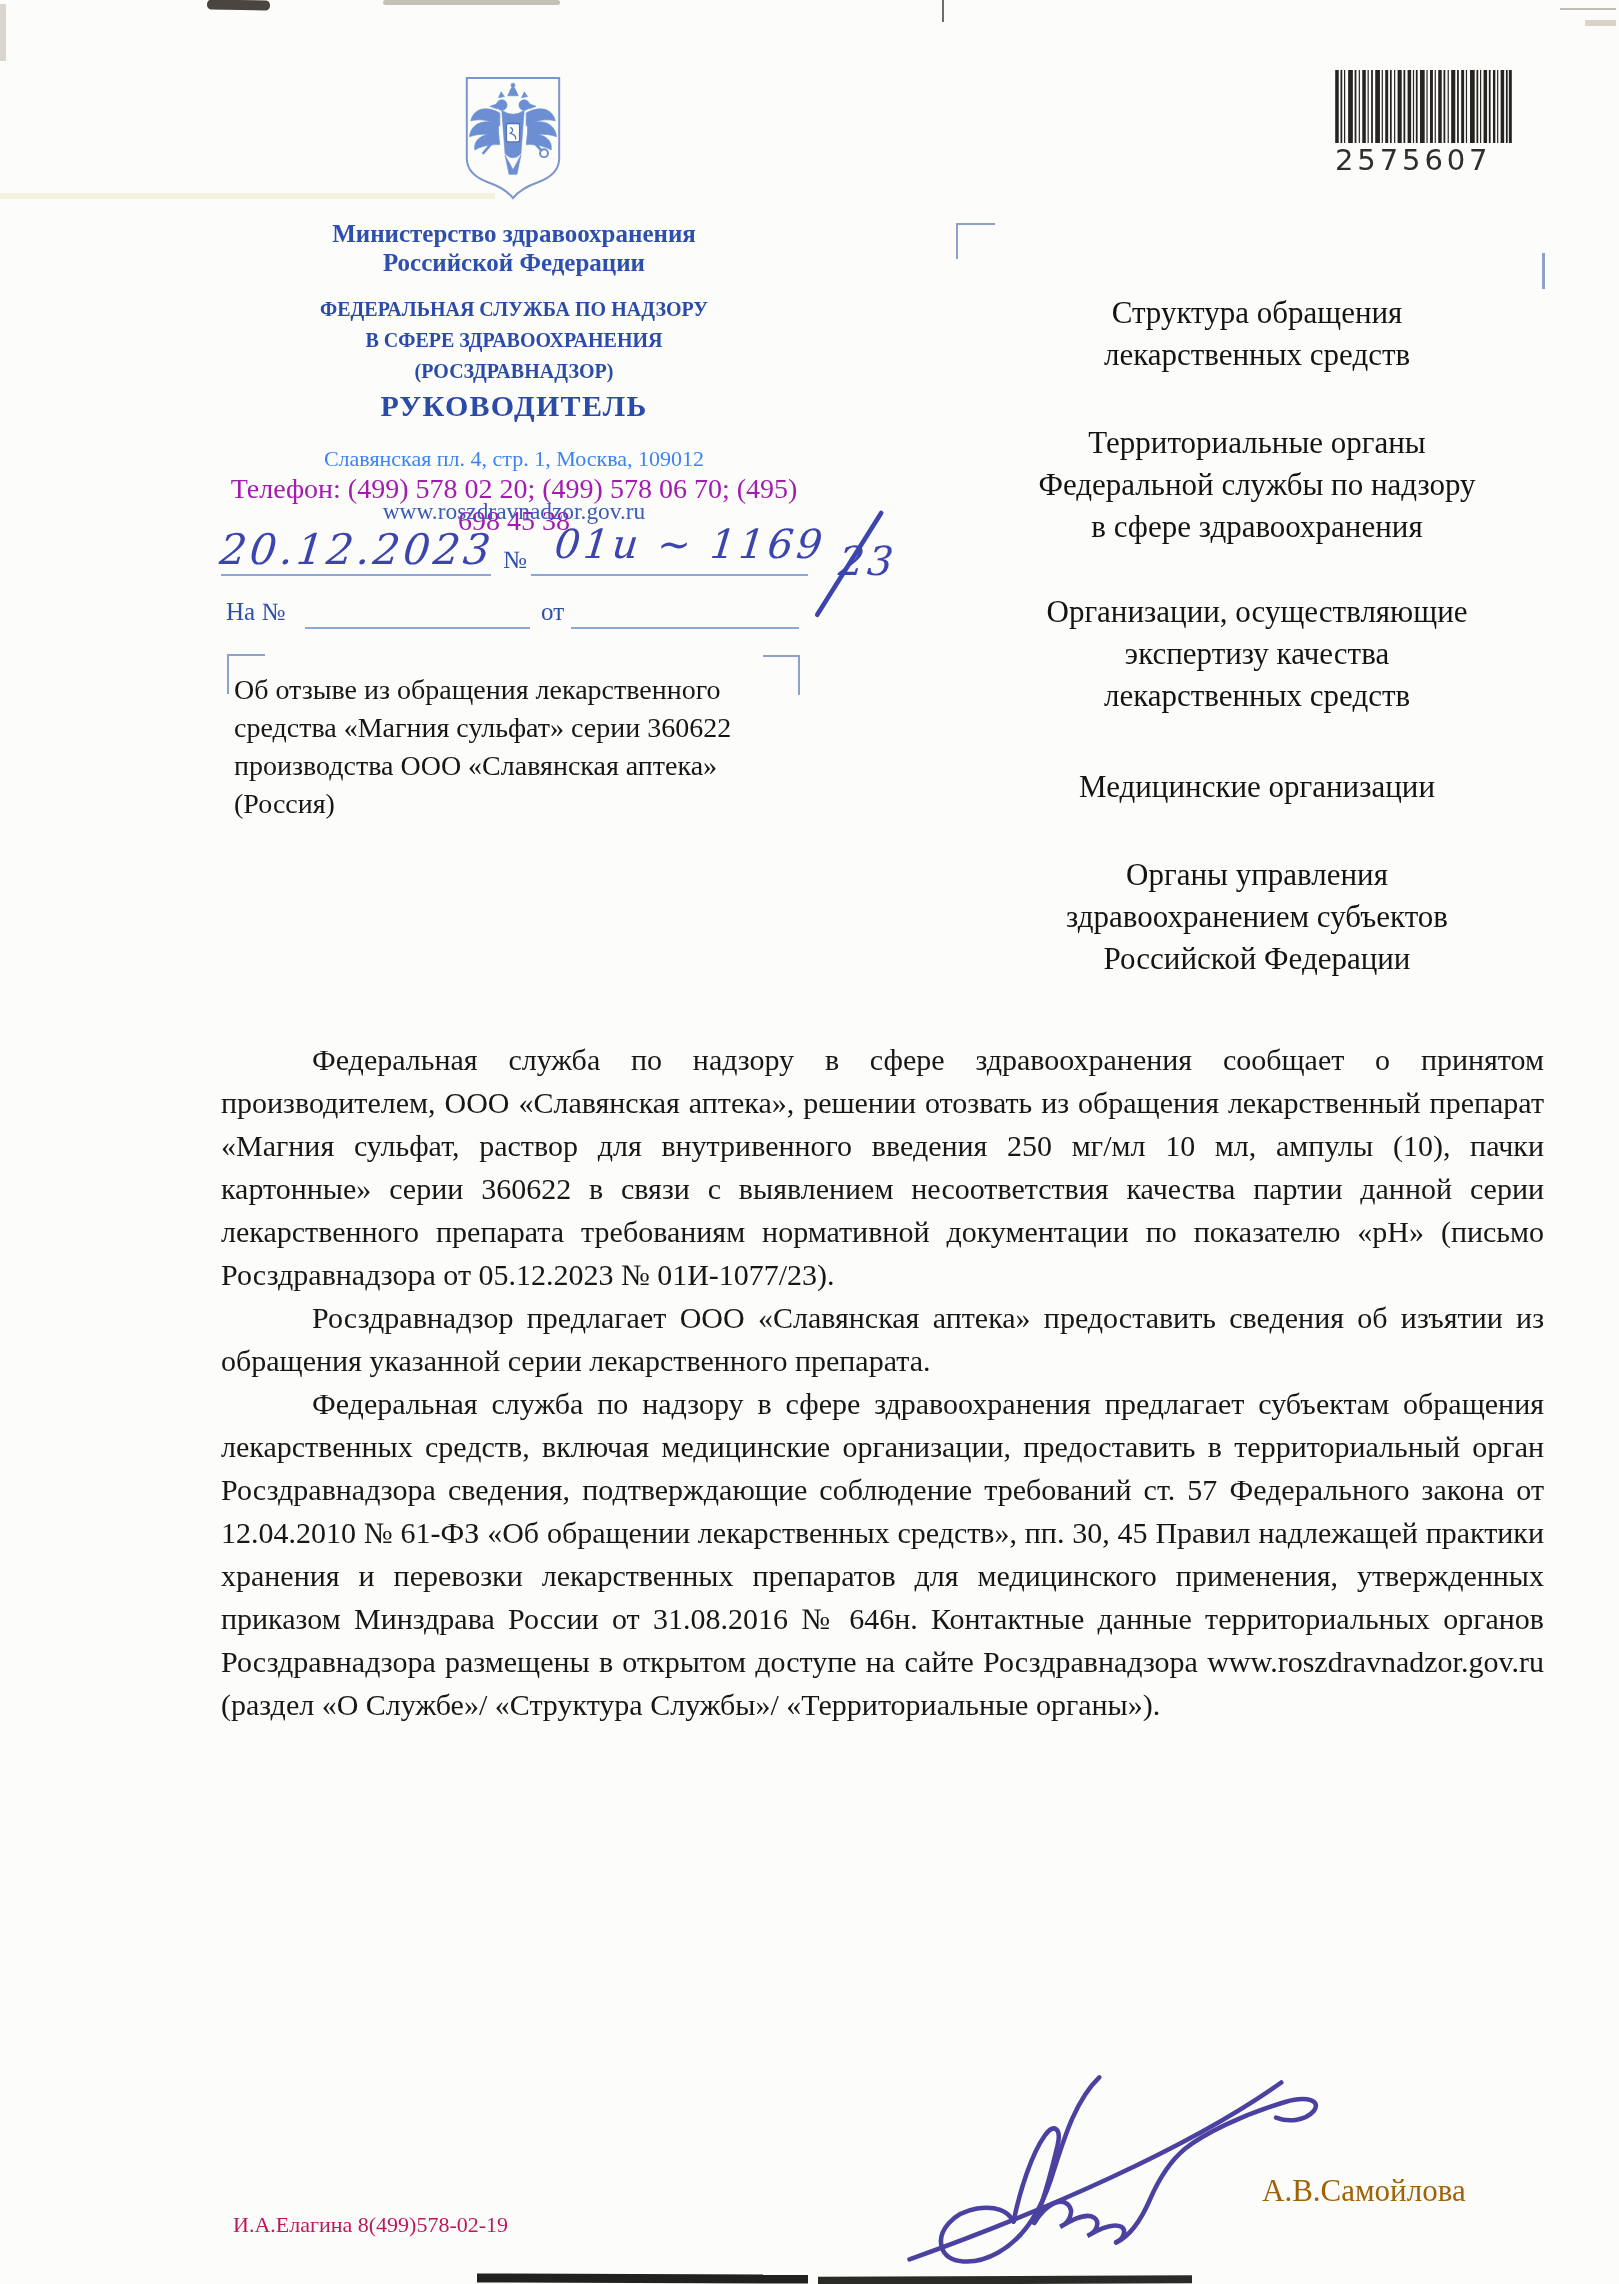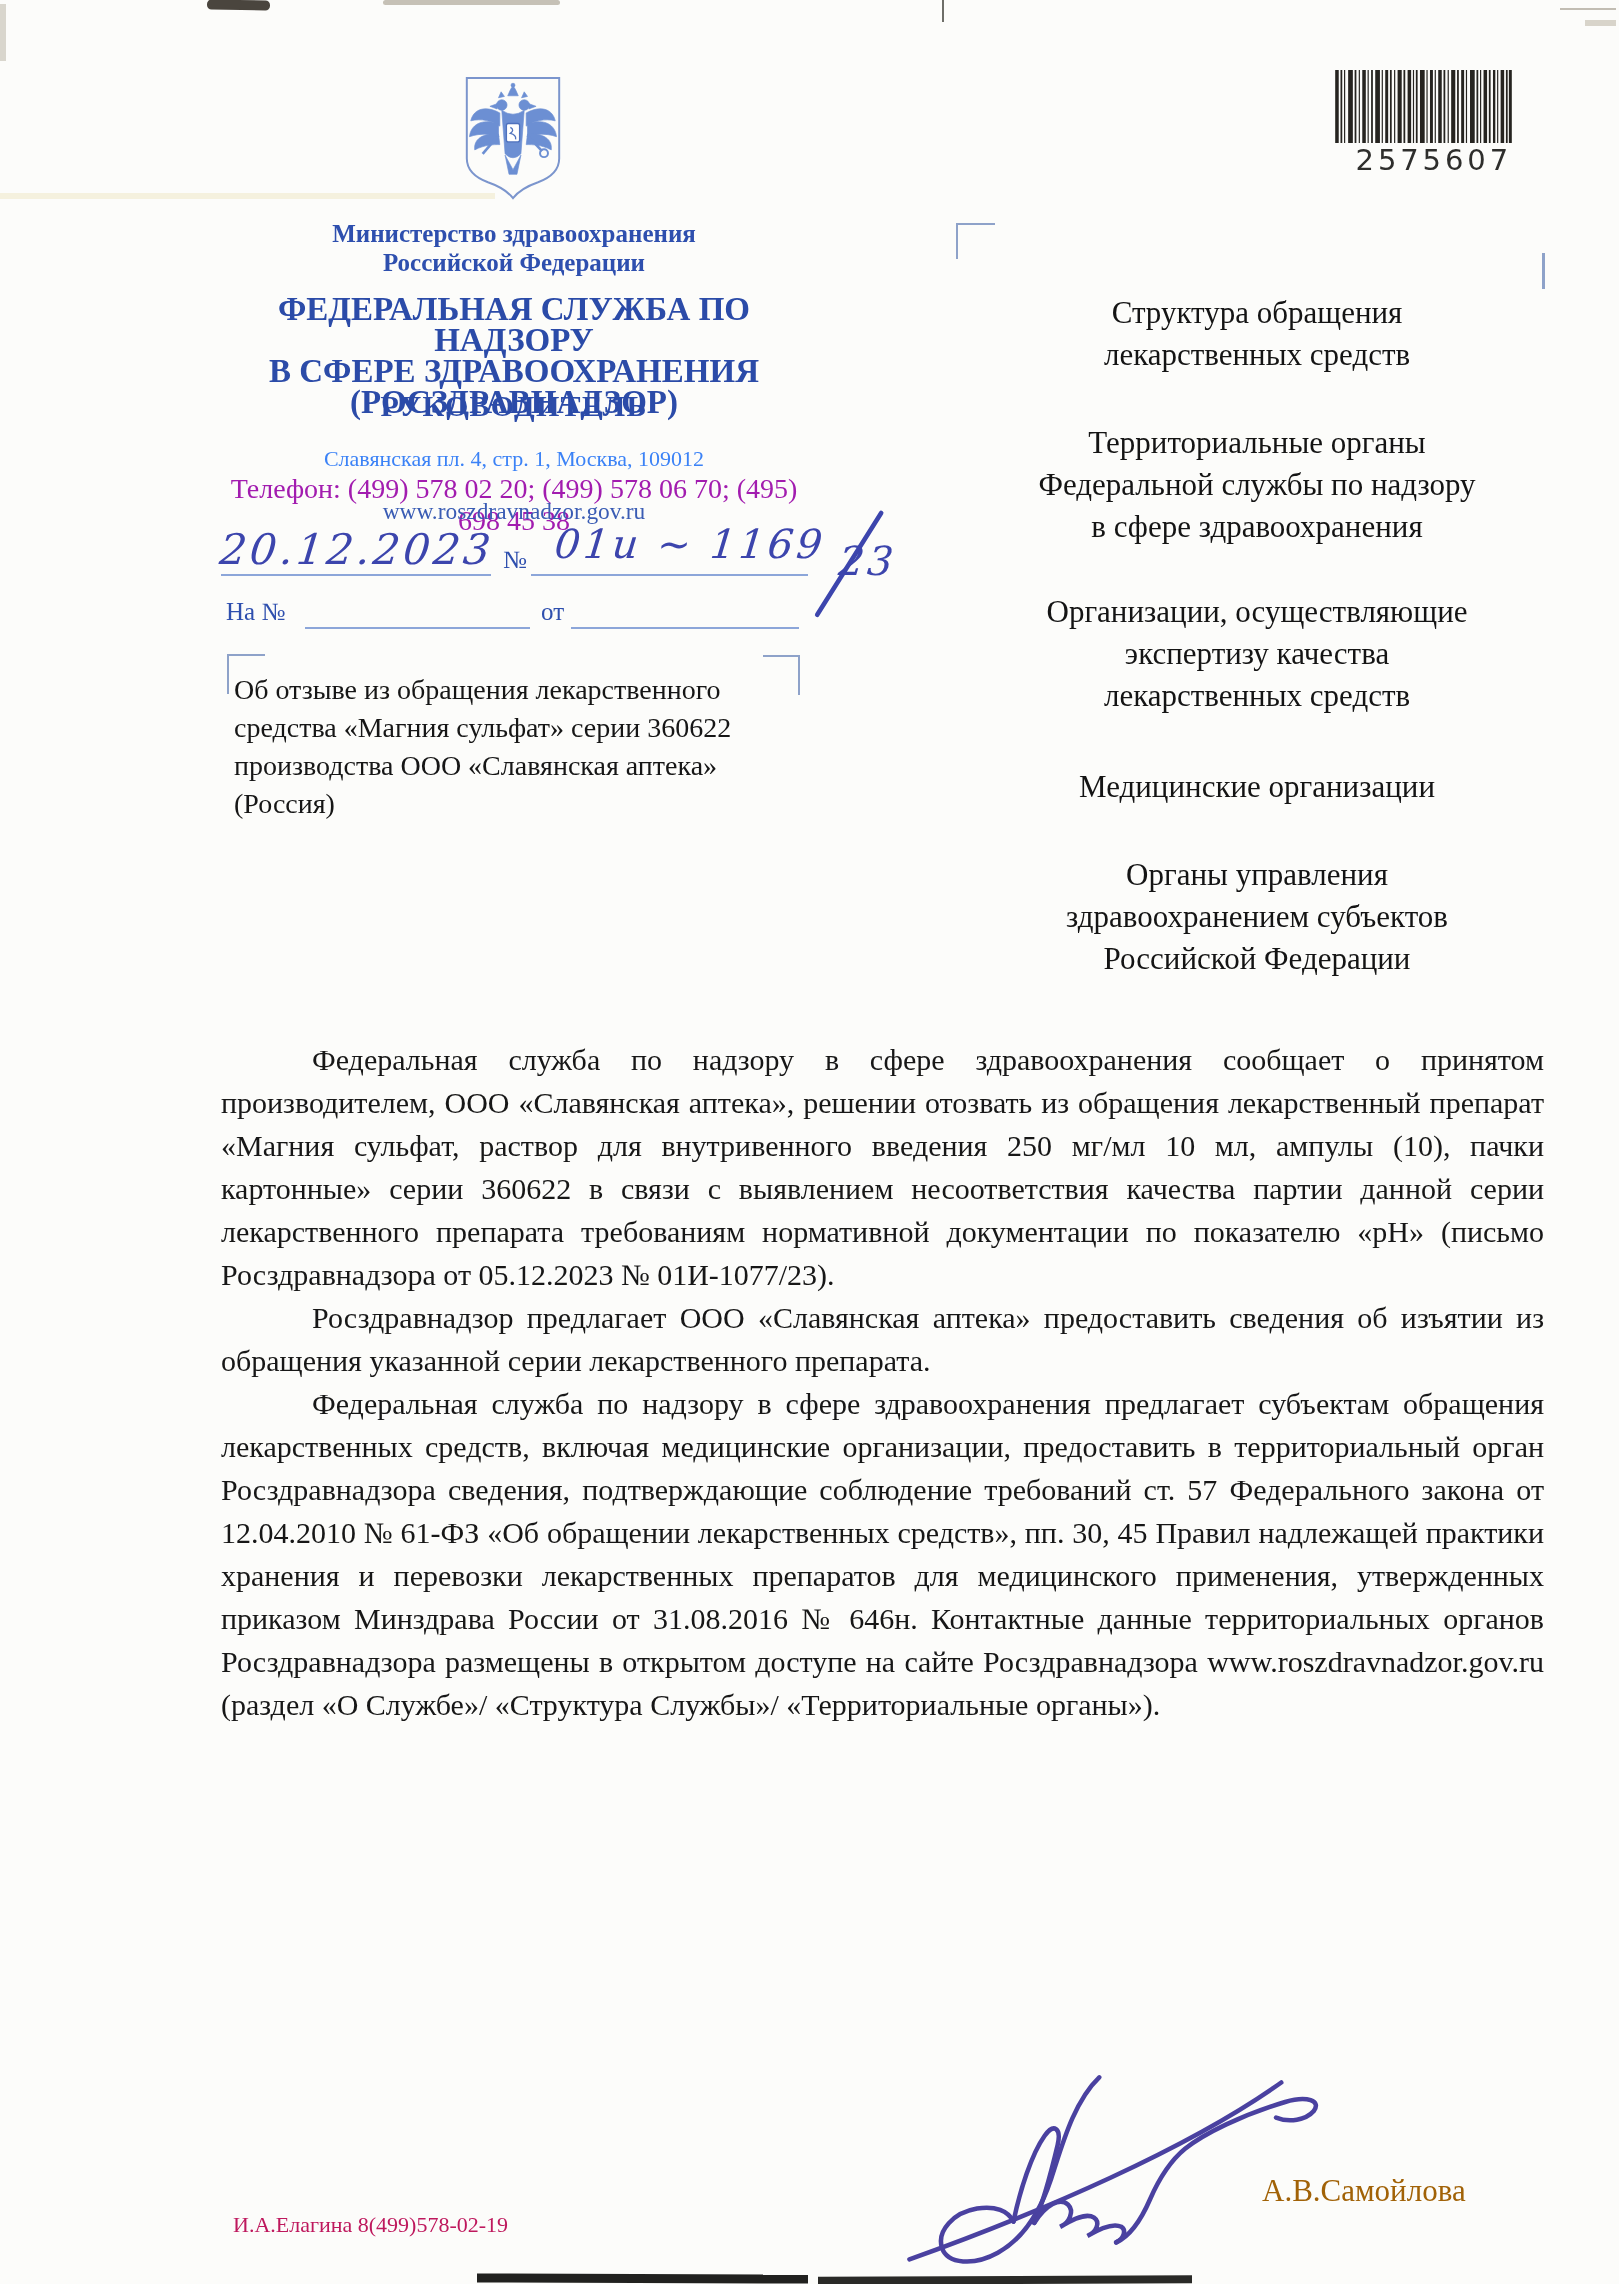--- a/index.html
+++ b/index.html
@@ -4,21 +4,21 @@
 <style>
   html,body{margin:0;padding:0;background:#888;}
   .page{
     position:relative; width:1619px; height:2284px;
     background:#fcfcfa; overflow:hidden;
     font-family:"Liberation Serif","DejaVu Serif",serif;
   }
   
   .lh-center{position:absolute; left:221px; width:586px; text-align:center;}
   .ministry{top:219px; font-size:25px; line-height:29px; font-weight:bold; color:#2e4fae;}
-  .service{top:294px; font-size:33px; line-height:31px; font-weight:bold; color:#2b4ba8;}
+  .service{top:294px; font-size:20px; line-height:31px; font-weight:bold; color:#2b4ba8;}
   .ruk{top:389px; font-size:30px; font-weight:bold; color:#2b4ba8; letter-spacing:1.3px;}
   .addr{top:446px; font-size:22px; color:#3b82f6;}
   .phones{top:473px; font-size:28px; color:#a21caf;}
   .site{top:498px; font-size:23.4px; color:#3a5cb4;}
   
   .hw{
     position:absolute; color:#3c45ad;
     font-family:"DejaVu Serif",serif; font-style:italic;
     transform:skewX(-6deg); letter-spacing:3.3px; white-space:nowrap;
   }
@@ -34,21 +34,21 @@
   .recip{position:absolute; left:938px; width:638px; text-align:center;
     font-size:31px; line-height:42px; color:#141414;}
   
   .body-text{position:absolute; left:221px; top:1038px; width:1323px;}
   .body-text p{margin:0; text-align:justify; text-indent:91px;
     font-size:30px; line-height:43px; color:#171717;}
   
   .sig-name{position:absolute; left:1262px; top:2173px; font-size:31px; color:#a16207;}
   .executor{position:absolute; left:233px; top:2212px; font-size:22px; color:#be185d;}
   
-  .barcode-num{position:absolute; left:1335px; top:143px; width:177px; text-align:right;
+  .barcode-num{position:absolute; left:1335px; top:143px; width:177px; text-align:left;
     font-family:"DejaVu Sans",sans-serif; font-size:29px; letter-spacing:3.9px; color:#2e2e2c;}
   
   .art{position:absolute;}
   .mark{position:absolute; background:#8ea2c9;}
 </style>
 </head>
 <body>
 
 <div class="page">
 

